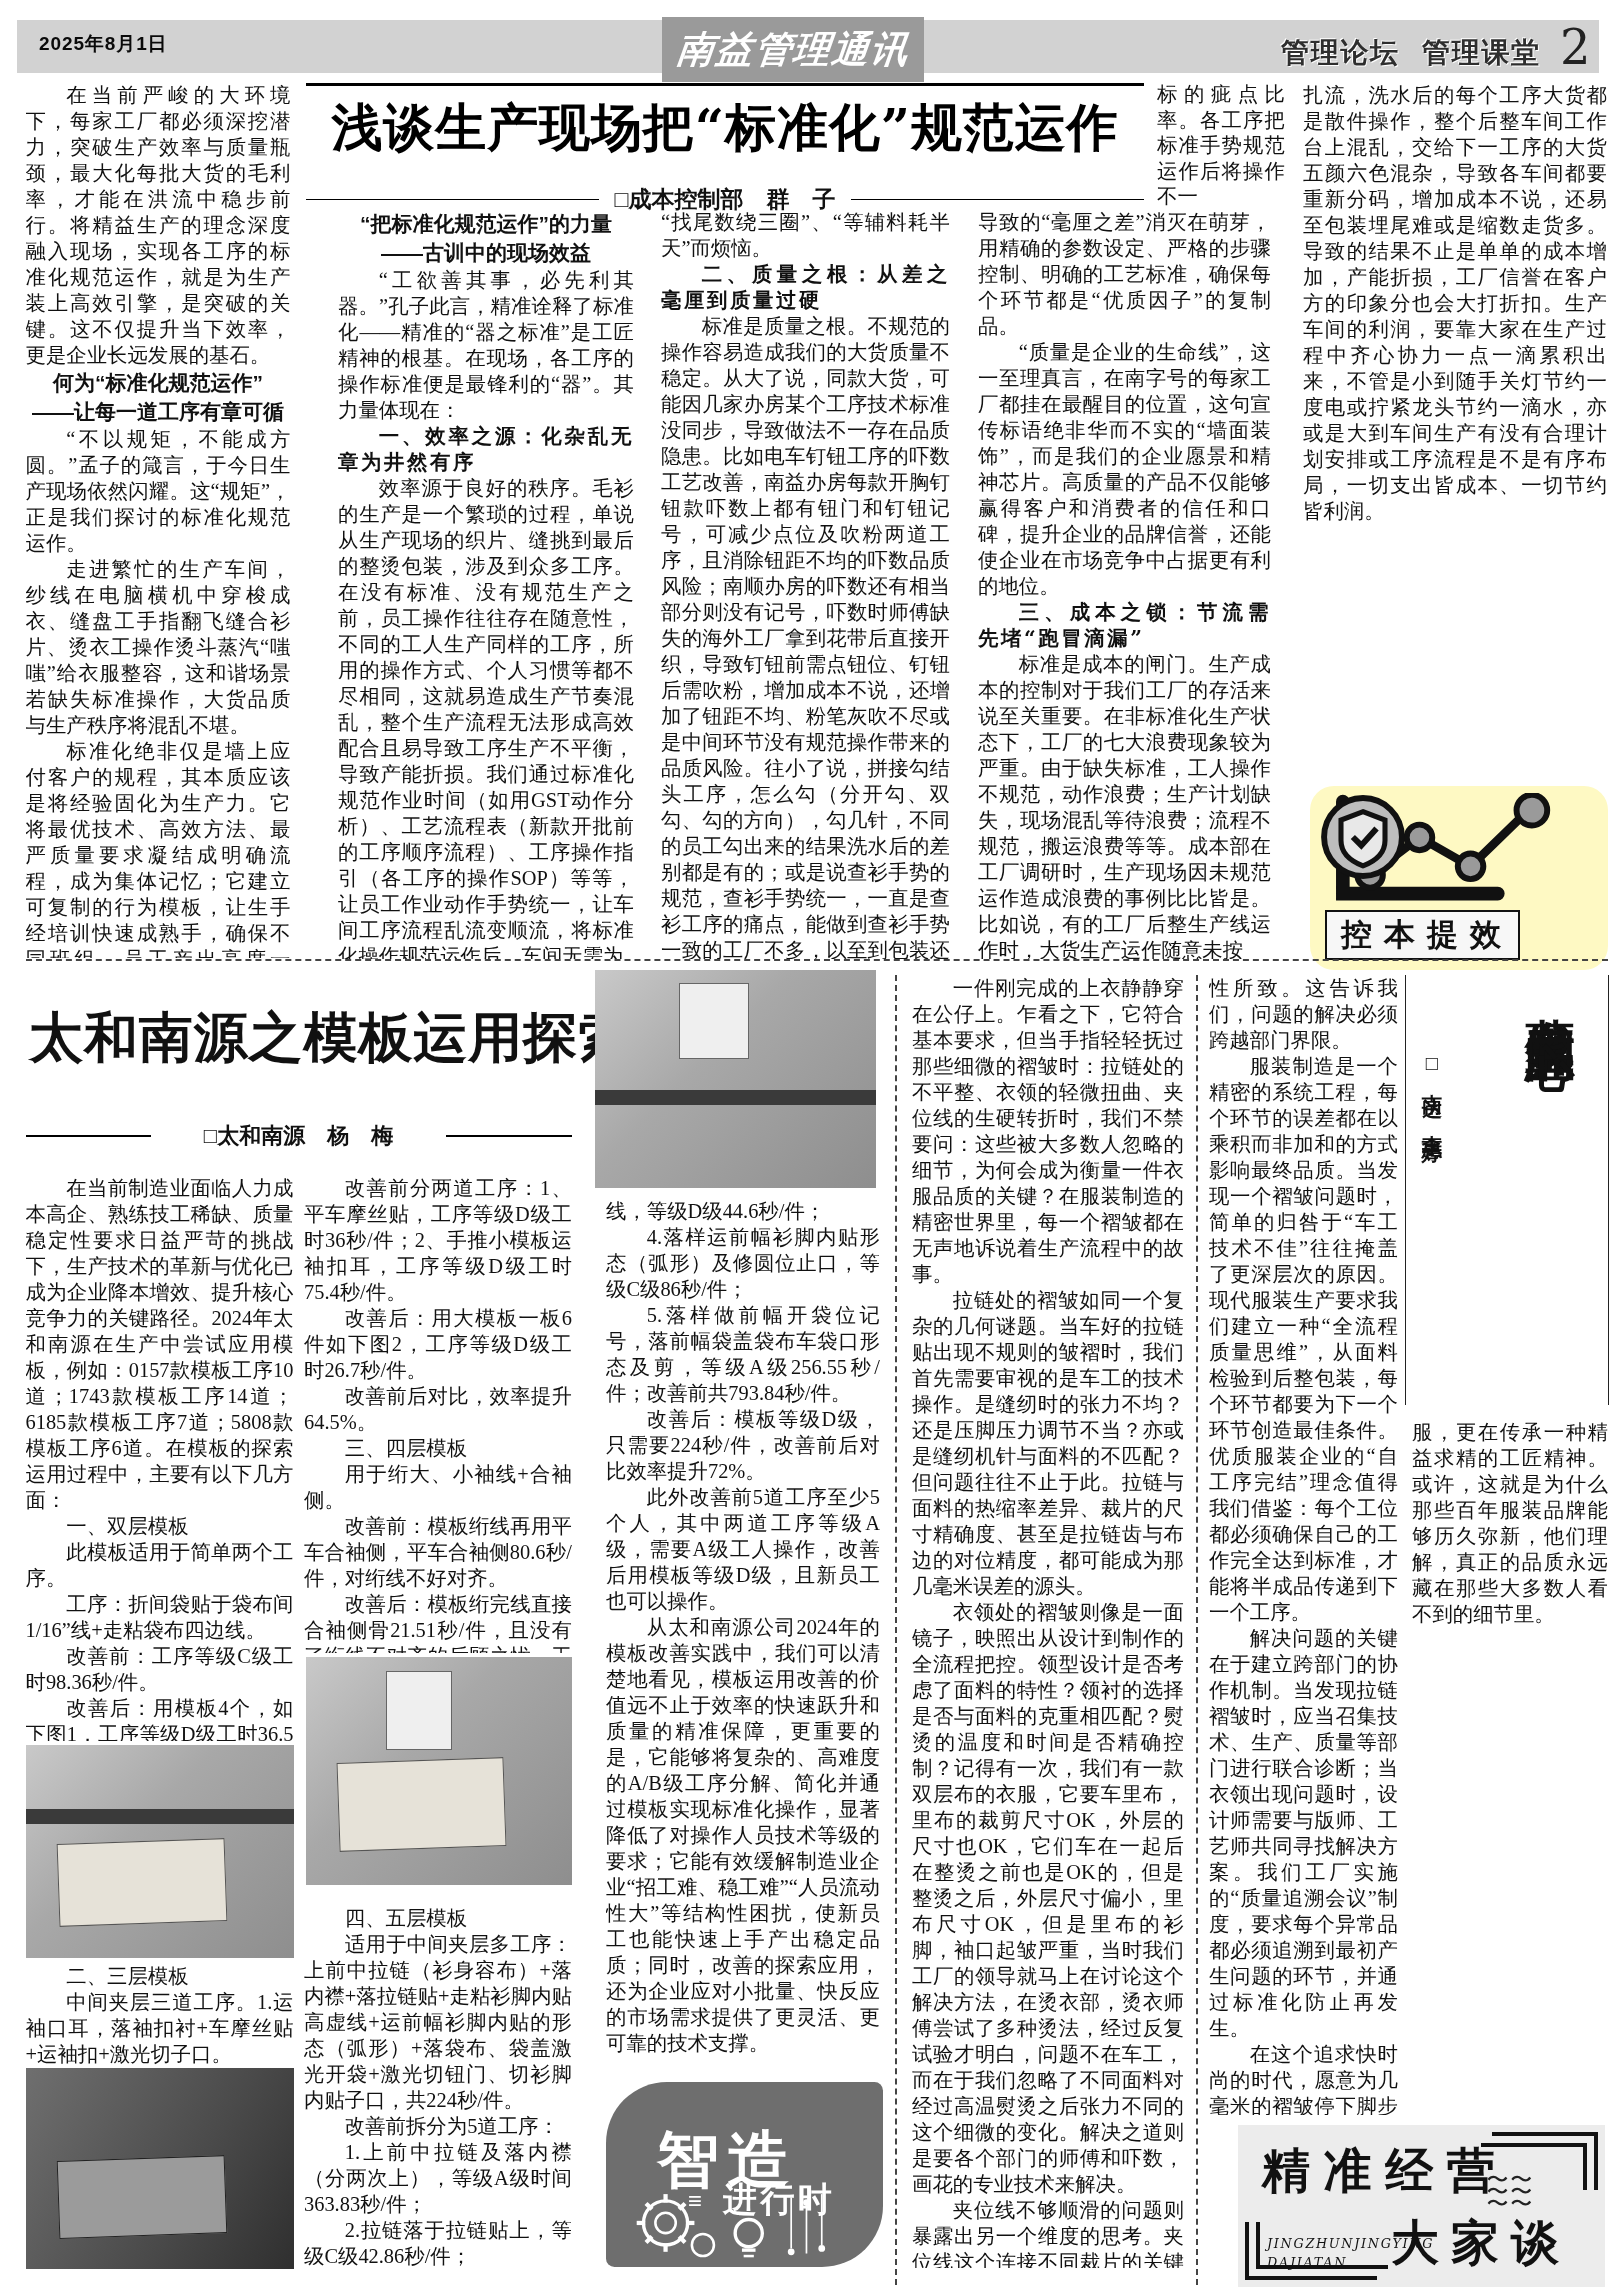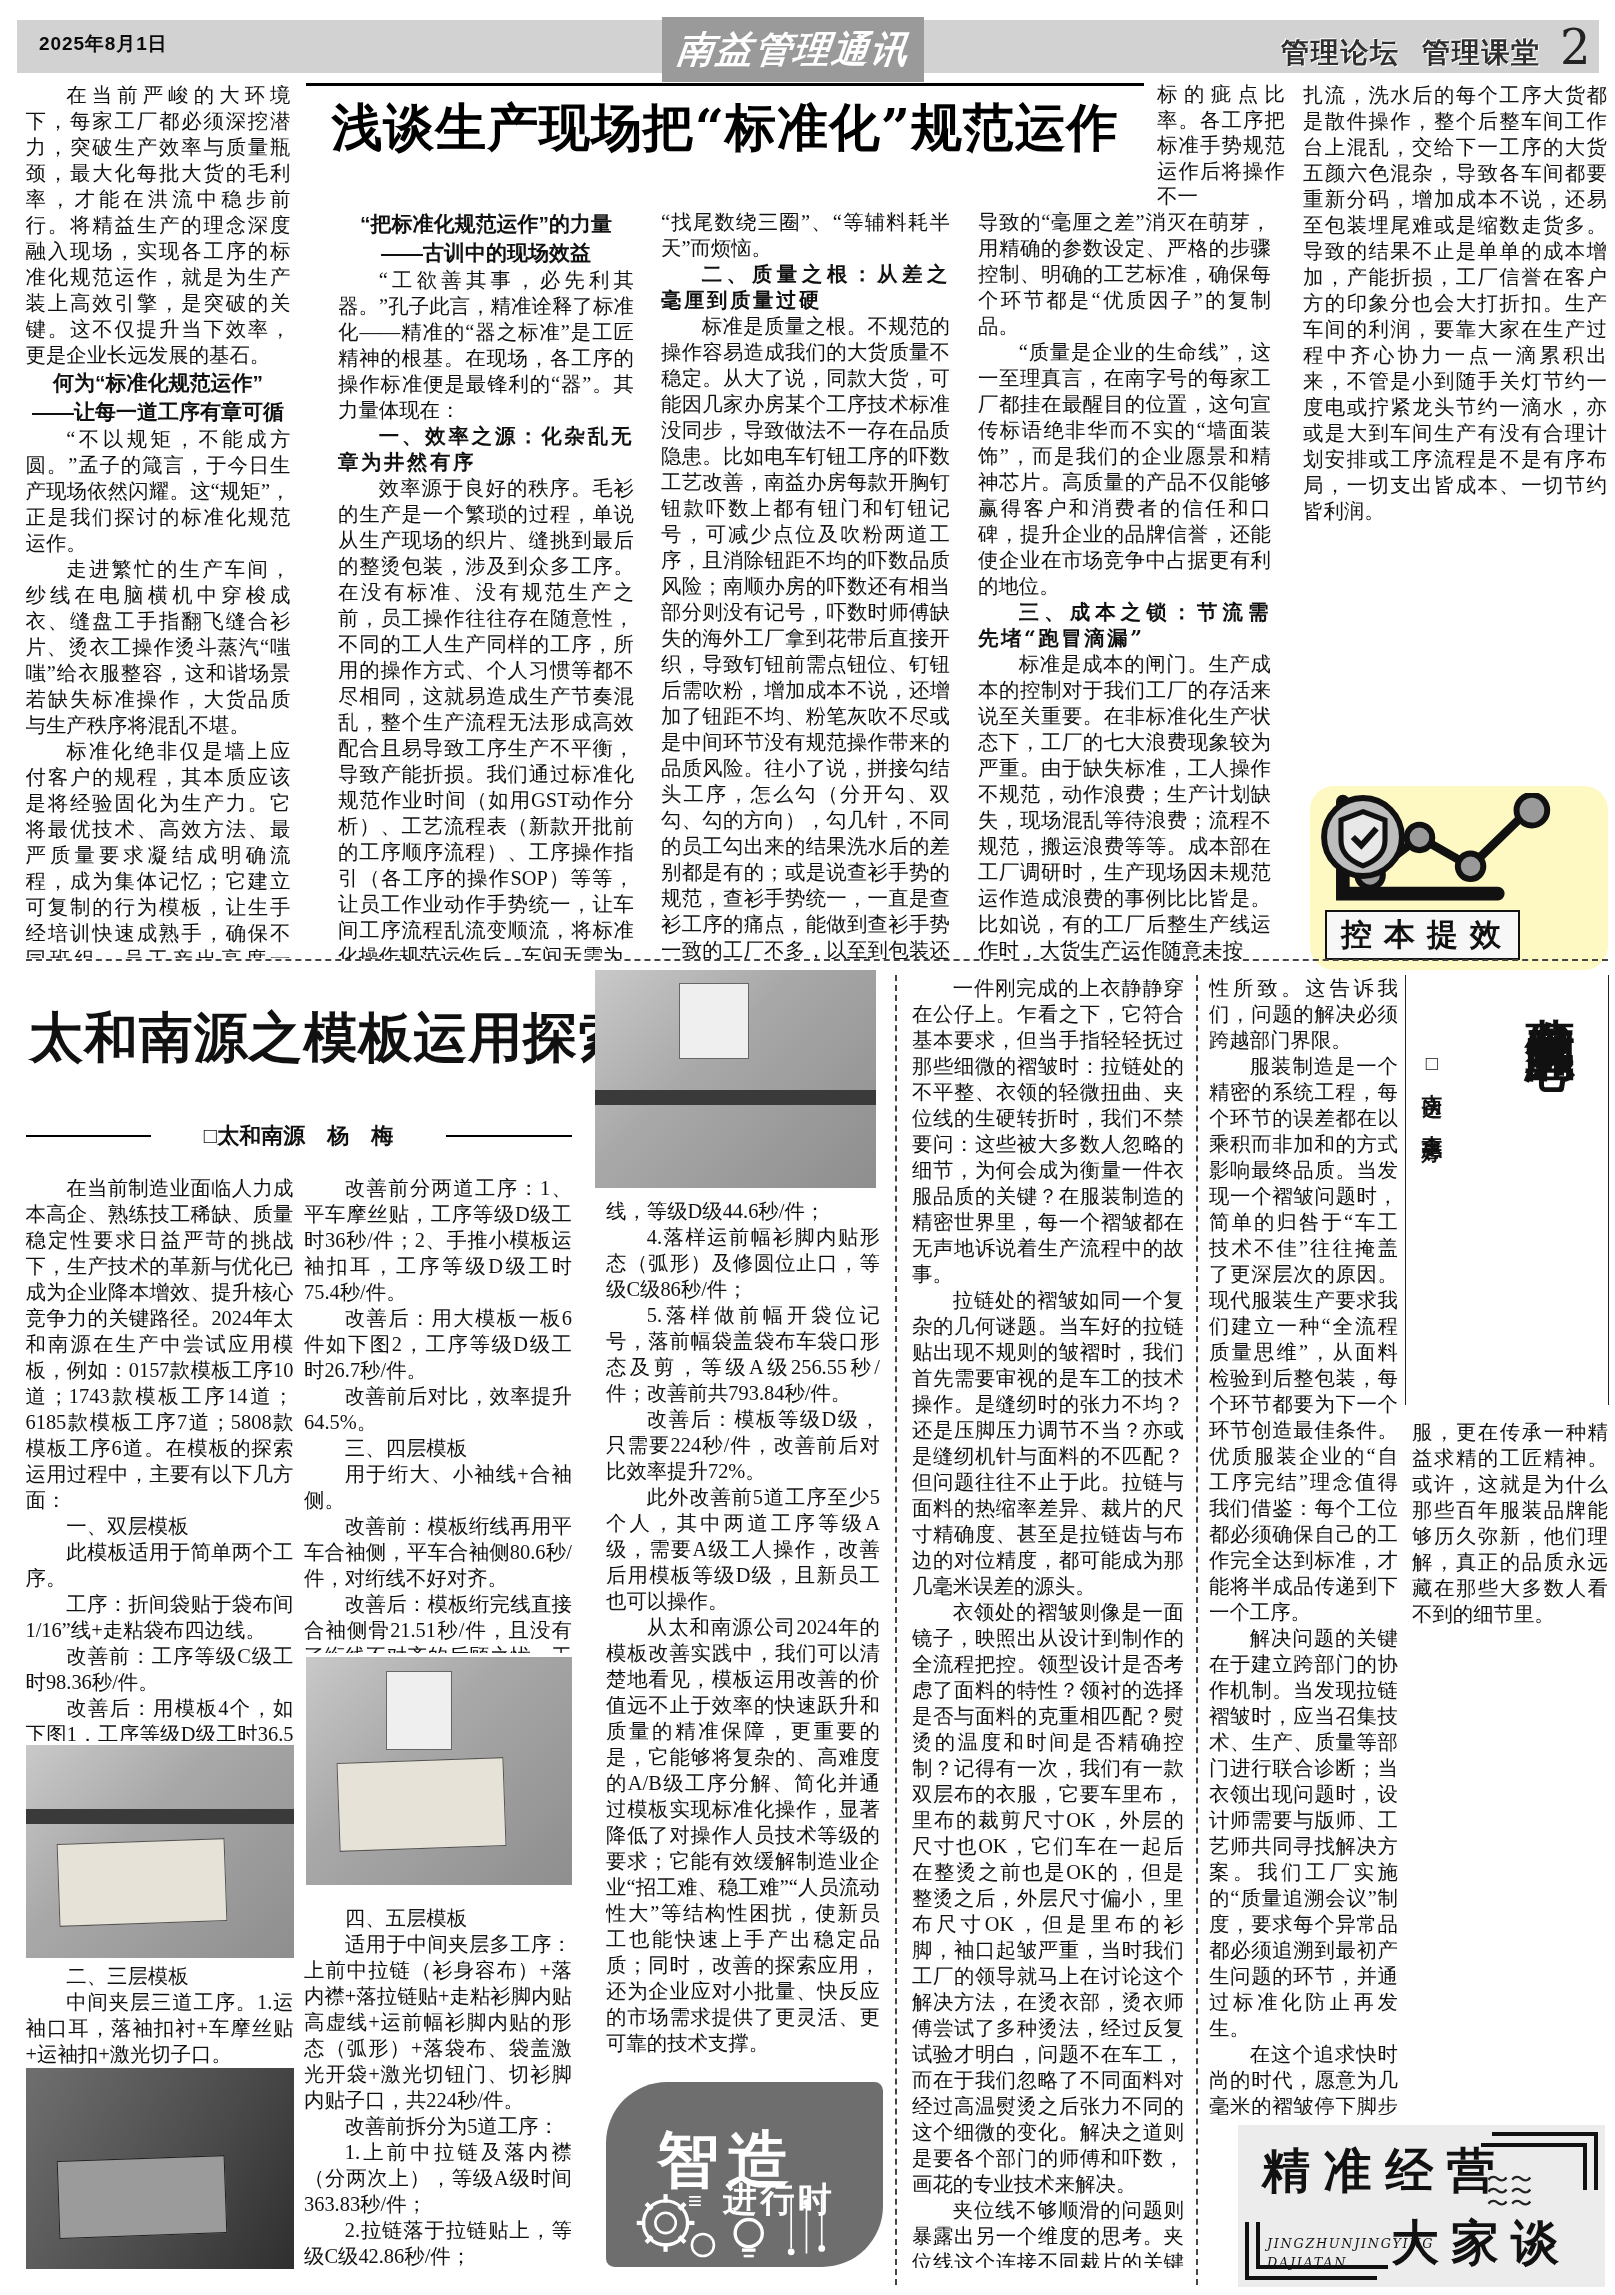--- a/index.html
+++ b/index.html
@@ -97,20 +97,25 @@
   <div class="hdate">2025年8月1日</div>
   <div class="masthead">
     <span>南益管理通讯</span>
   </div>
   <div class="hsec" style="left:1281px">管理论坛</div>
   <div class="hsec" style="left:1422px">管理课堂</div>
   <div class="hpage">2</div>
 
   <div class="a1rule"></div>
   <div class="a1title">浅谈生产现场把“标准化”规范运作</div>
+  <div class="a1byrow">
+    <div class="rule"></div>
+    <div class="by">□成本控制部　群　子</div>
+    <div class="rule"></div>
+  </div>
 
   <div class="col" style="left:25.5px;top:82px;width:265px;height:876px">
       <p class="para">在当前严峻的大环境下，每家工厂都必须深挖潜力，突破生产效率与质量瓶颈，最大化每批大货的毛利率，才能在洪流中稳步前行。将精益生产的理念深度融入现场，实现各工序的标准化规范运作，就是为生产装上高效引擎，是突破的关键。这不仅提升当下效率，更是企业长远发展的基石。</p>
       <p class="sub-center">何为“标准化规范运作”</p>
       <p class="sub-center">——让每一道工序有章可循</p>
       <p class="para">“不以规矩，不能成方圆。”孟子的箴言，于今日生产现场依然闪耀。这“规矩”，正是我们探讨的标准化规范运作。</p>
       <p class="para">走进繁忙的生产车间，纱线在电脑横机中穿梭成衣、缝盘工手指翻飞缝合衫片、烫衣工操作烫斗蒸汽“嗤嗤”给衣服整容，这和谐场景若缺失标准操作，大货品质与生产秩序将混乱不堪。</p>
       <p class="para">标准化绝非仅是墙上应付客户的规程，其本质应该是将经验固化为生产力。它将最优技术、高效方法、最严质量要求凝结成明确流程，成为集体记忆；它建立可复制的行为模板，让生手经培训快速成熟手，确保不同班组、员工产出高度一致；它是车间、工序的统一语言与规则，保障协作顺畅、效率提升，终结“每逢客来演半天”的尴尬。</p>
     </div>
   <div class="col" style="left:338px;top:209px;width:296px;height:750px">

